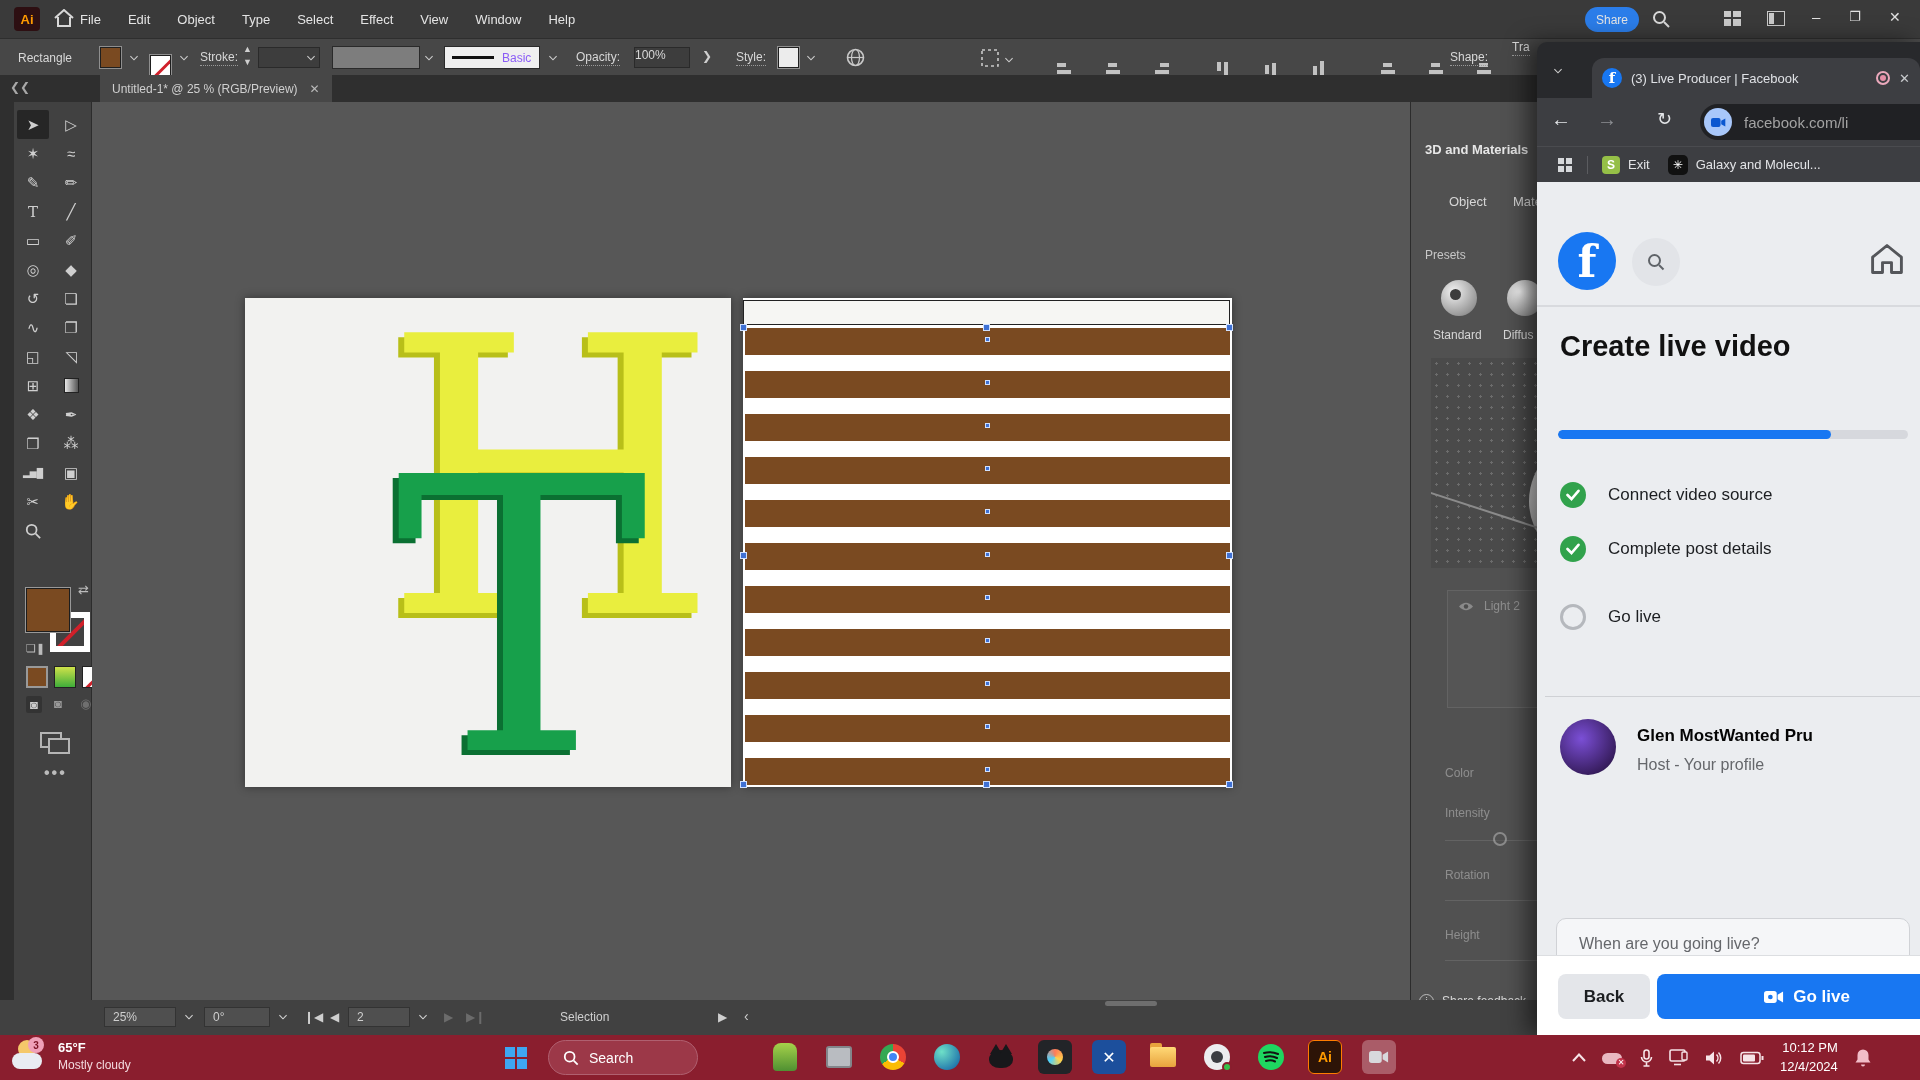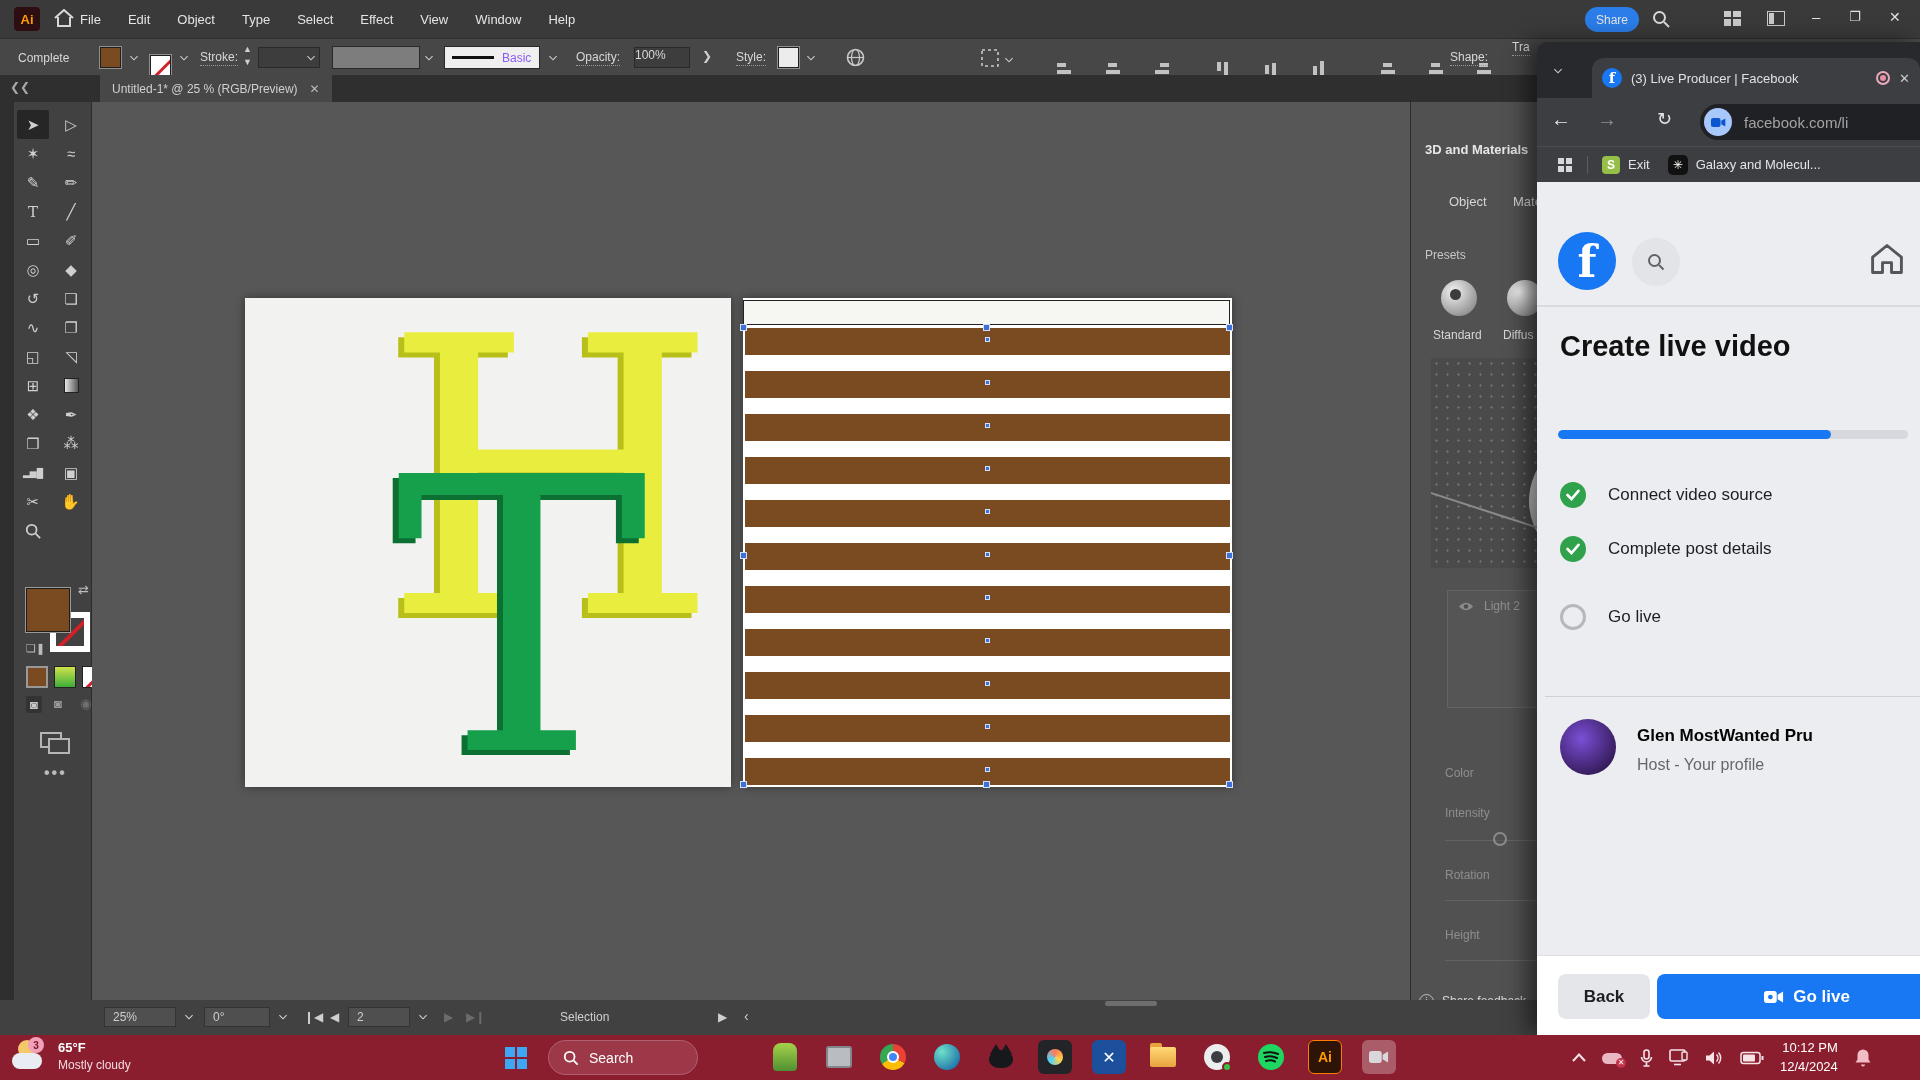--- a/index.html
+++ b/index.html
@@ -103,21 +103,21 @@
     <svg class="abs" style="left:1767px;top:11px" width="18" height="15" viewBox="0 0 18 15">
         <rect x="0" y="0" width="18" height="15" fill="none" stroke="#c9c9c9" stroke-width="2"></rect>
         <rect x="2" y="2" width="5" height="11" fill="#c9c9c9"></rect>
       </svg>
     <span class="abs" style="left:1812px;top:8px;font-size:15px;color:#e0e0e0">–</span>
     <span class="abs" style="left:1849px;top:9px;font-size:13px;color:#e0e0e0">❐</span>
     <span class="abs" style="left:1889px;top:9px;font-size:14px;color:#e0e0e0">✕</span>
   </div>
 
   <div id="optionsbar" class="abs flex">
-    <span class="abs" style="left:18px;top:12px">Complete</span>
+    <span class="abs" style="left:18px;top:12px">Rectangle</span>
     <div class="abs swatch" style="left:100px;top:8px;background:#7a4a21"></div>
     <svg class="abs chev" style="left:129px;top:16px" viewBox="0 0 16 10">
         <path d="M2 2 L8 8 L14 2"></path>
       </svg>
     <div class="abs swatch none-swatch" style="left:150px;top:8px"></div>
     <svg class="abs chev" style="left:179px;top:16px" viewBox="0 0 16 10">
         <path d="M2 2 L8 8 L14 2"></path>
       </svg>
     <span class="abs dotted" style="left:200px;top:11px">Stroke:</span>
     <span class="abs" style="left:243px;top:4px;font-size:9px;color:#cfcfcf;line-height:1.4">▲<br>▼</span>
@@ -462,20 +462,23 @@
         <span style="width:26px;height:26px;border-radius:50%;border:3px solid #b5b8bd;background:#ebedf0"></span>
         <span>Go live</span>
       </div>
 
       <div class="abs" style="left:8px;top:514px;width:375px;height:1px;background:#cfd1d5"></div>
 
       <div class="abs" style="left:23px;top:537px;width:56px;height:56px;border-radius:50%;background:radial-gradient(circle at 38% 35%,#7b4fd6,#3a1f63 70%,#1c0f33)"></div>
       <div class="abs" style="left:100px;top:544px;font-size:17px;font-weight:bold;color:#050505">Glen MostWanted Pru</div>
       <div class="abs" style="left:100px;top:574px;font-size:16px;color:#65676b">Host - Your profile</div>
 
+      <div class="fbcard" style="top:736px;height:60px">
+        <div style="position:absolute;left:22px;top:16px;font-size:16px;color:#65676b">When are you going live?</div>
+      </div>
     </div>
 
     <div id="bfooter">
       <div class="abs flex" style="left:21px;top:18px;width:92px;height:45px;border-radius:8px;background:#e4e6ea;justify-content:center;font-size:17px;font-weight:bold;color:#1c1e21">
           <span>Back</span>
         </div>
       <div class="abs flex" style="left:120px;top:18px;width:300px;height:45px;border-radius:8px;background:#1877f2;justify-content:center;gap:9px;font-size:17px;font-weight:bold;color:#fff">
         <svg width="20" height="14" viewBox="0 0 22 15">
             <rect x="0" y="1" width="14" height="13" rx="3" fill="#fff"></rect>
             <circle cx="7" cy="7.5" r="2.6" fill="#1877f2"></circle>

